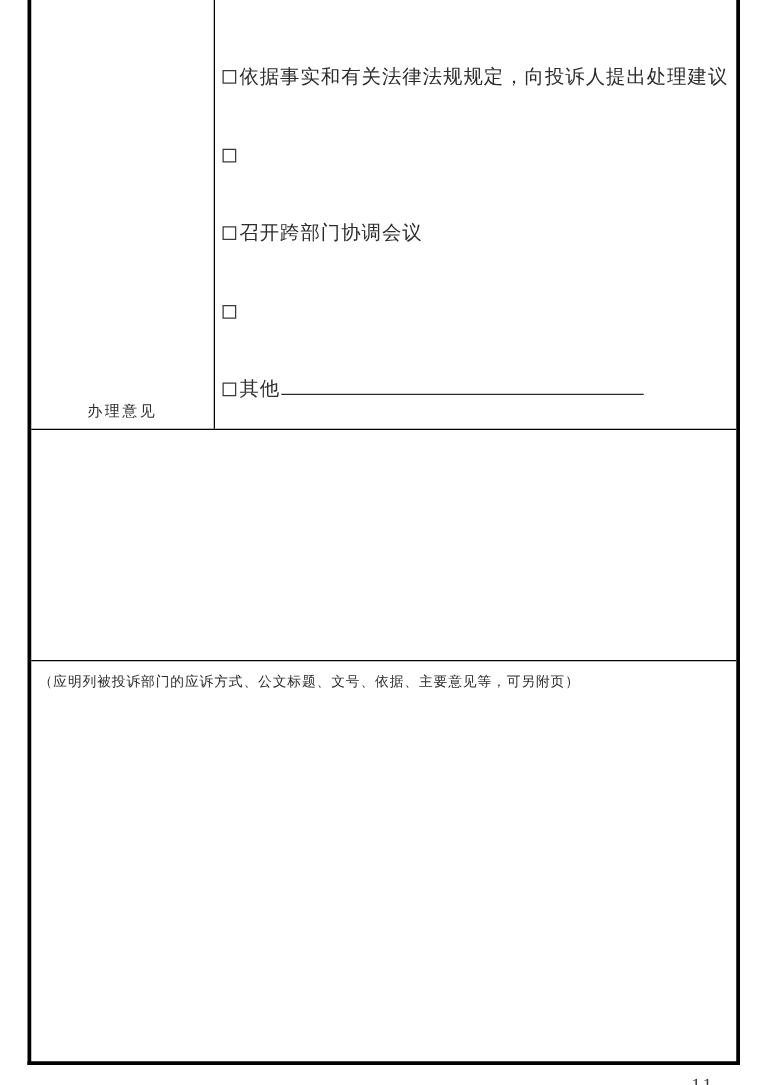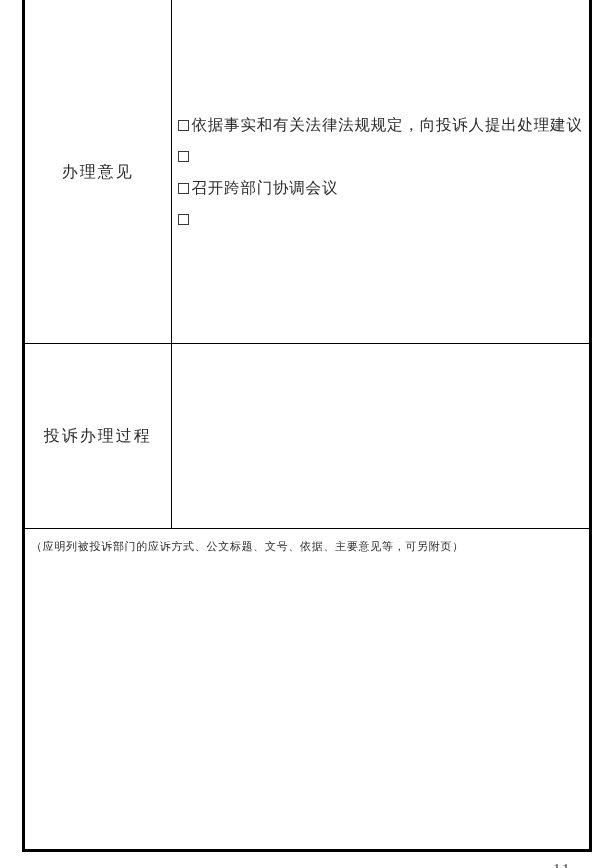--- a/index.html
+++ b/index.html
@@ -28,38 +28,38 @@
   .trow { display: flex; width: 100%; }
   .trow + .trow { border-top: 1.5px solid #000; }
   .trow-1 { height: 343px; }
   .trow-2 { height: 185px; }
   .trow-3 { flex: 1; }
   .label-cell {
     width: 146.5px;
     flex: 0 0 146.5px;
     border-right: 1.5px solid #000;
     display: flex;
-    align-items: center;
+    align-items: flex-end;
     justify-content: center;
     text-align: center;
-    font-size: 16px;
+    font-size: 12px;
     letter-spacing: 2px;
     line-height: 28px;
   }
   .content-cell { flex: 1; position: relative; min-width: 0; }
   .options {
     height: 100%;
     display: flex;
     flex-direction: column;
     justify-content: center;
     padding-left: 6px;
     font-size: 15.5px;
     letter-spacing: 0.8px;
   }
-  .option { line-height: 31.5px; white-space: nowrap; }
+  .option { line-height: 31.5px; white-space: nowrap; margin-top: 31px; }
   .checkbox {
     display: inline-block;
     width: 11px;
     height: 11px;
     border: 1.5px solid #3a3a3a;
     margin-right: 3px;
     vertical-align: -1px;
     background: #fff;
   }
   .blank-line {
@@ -105,28 +105,28 @@
           </div>
           <div class="option">
             <span class="checkbox"></span>
           </div>
           <div class="option">
             <span class="checkbox"></span><span>召开跨部门协调会议</span>
           </div>
           <div class="option">
             <span class="checkbox"></span>
           </div>
+          <div class="option">
+            <span class="checkbox"></span><span>其他</span><span class="blank-line"></span>
+          </div>
         </div>
       </div>
     </div>
 
     <div class="trow trow-2">
-      <div class="cell label-cell">
-        <span>投诉办理过程</span>
-      </div>
       <div class="cell content-cell"></div>
     </div>
 
     <div class="trow trow-3">
       <div class="cell content-cell">
         <div class="note">（应明列被投诉部门的应诉方式、公文标题、文号、依据、主要意见等，可另附页）</div>
       </div>
     </div>
 
   </div>

